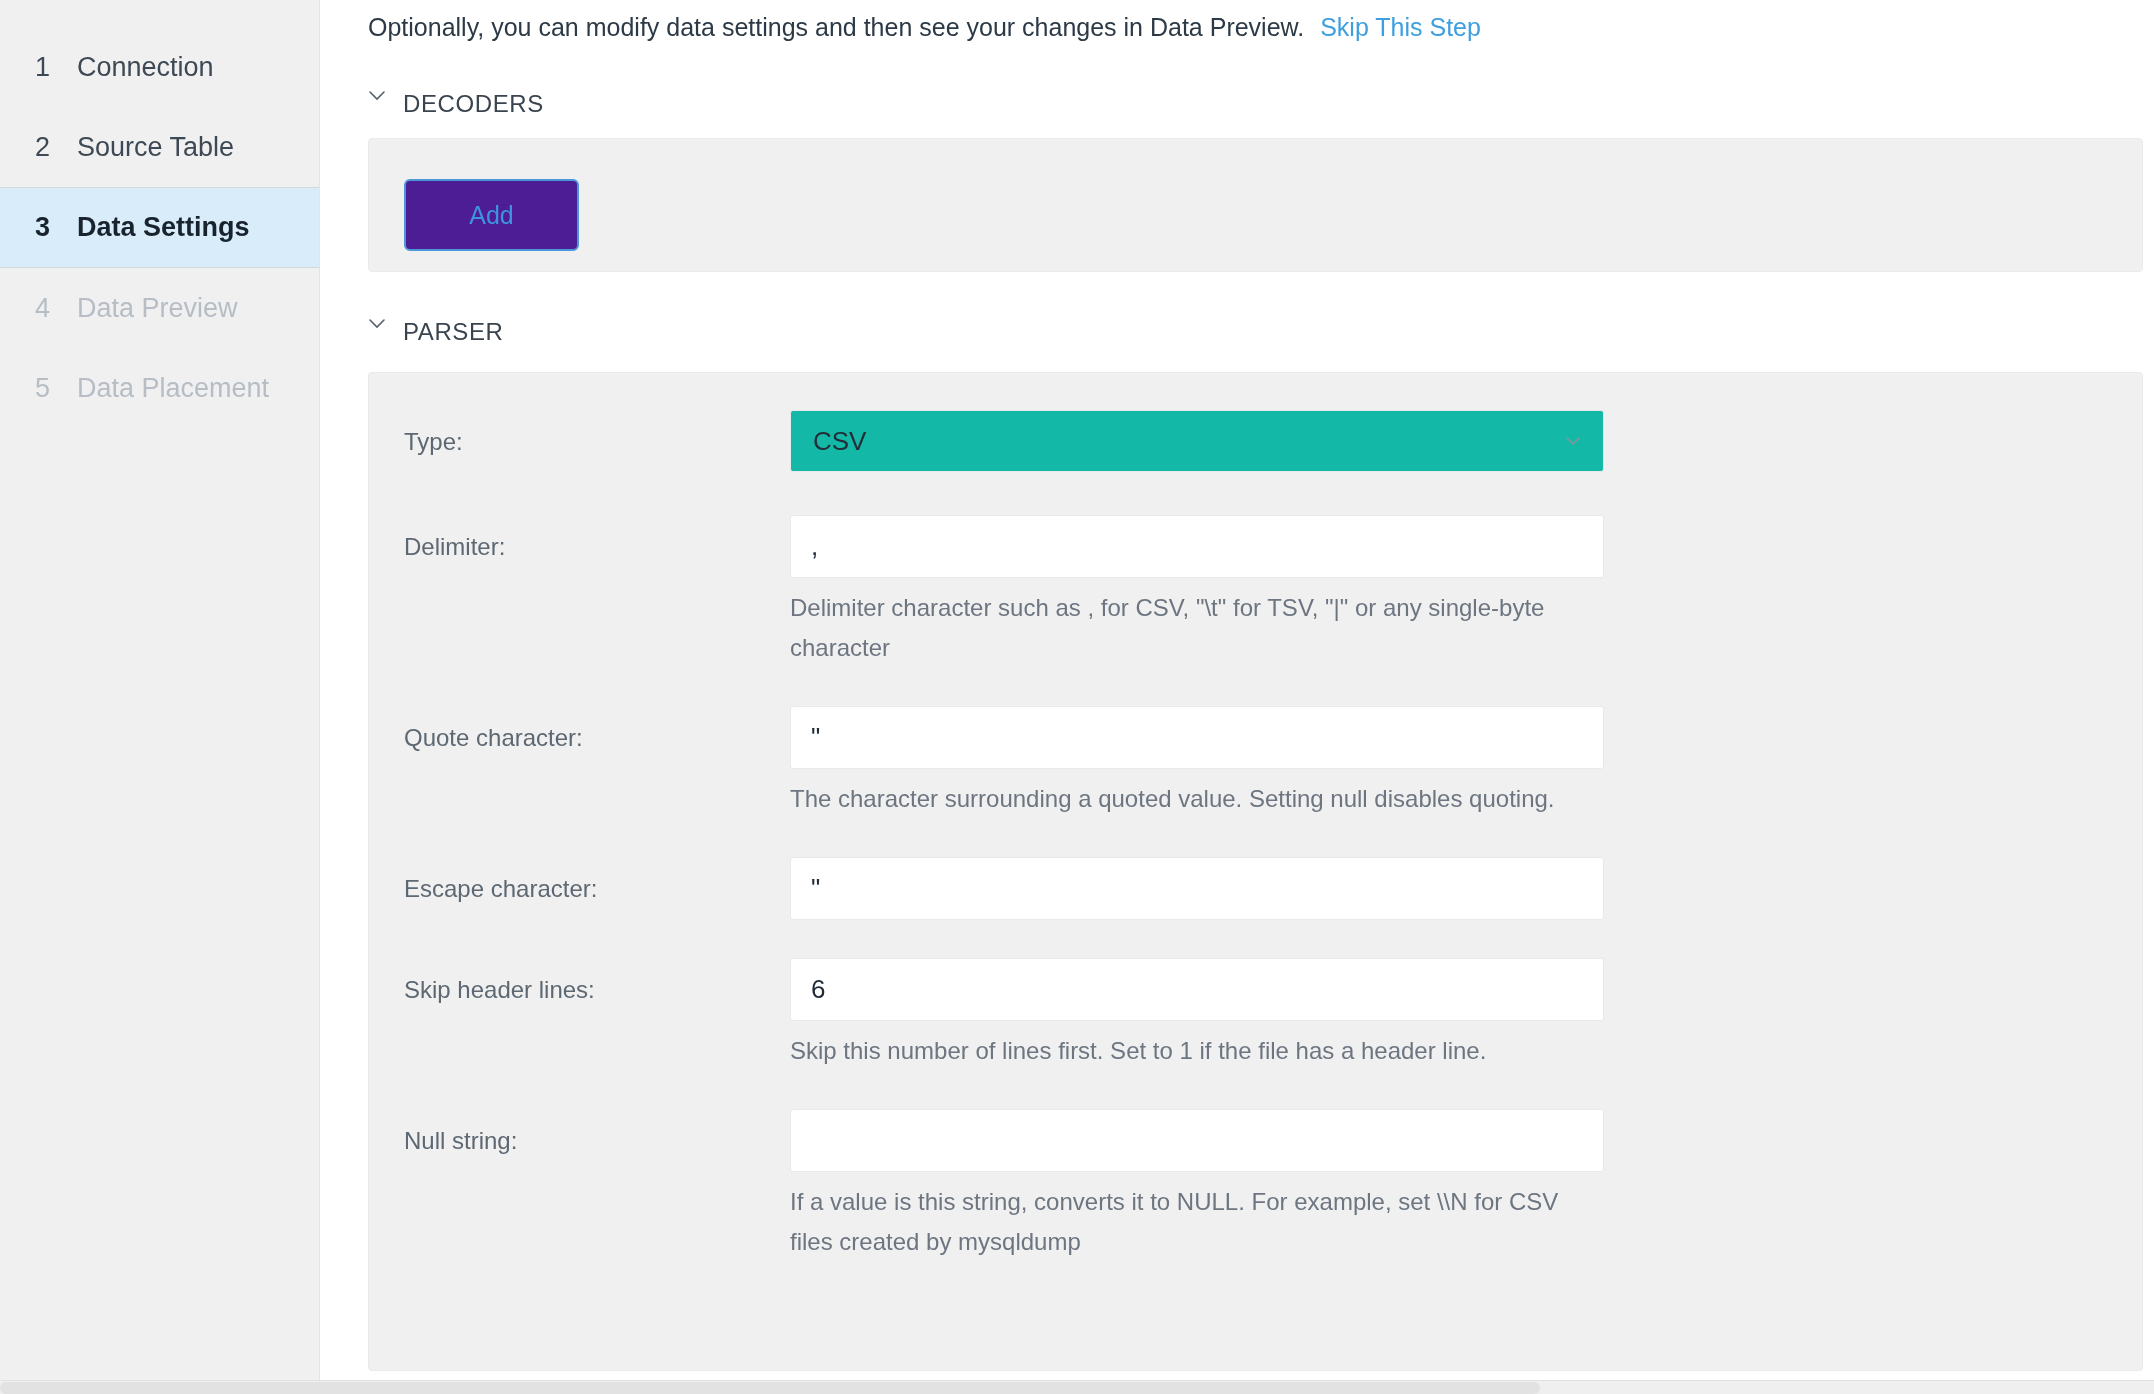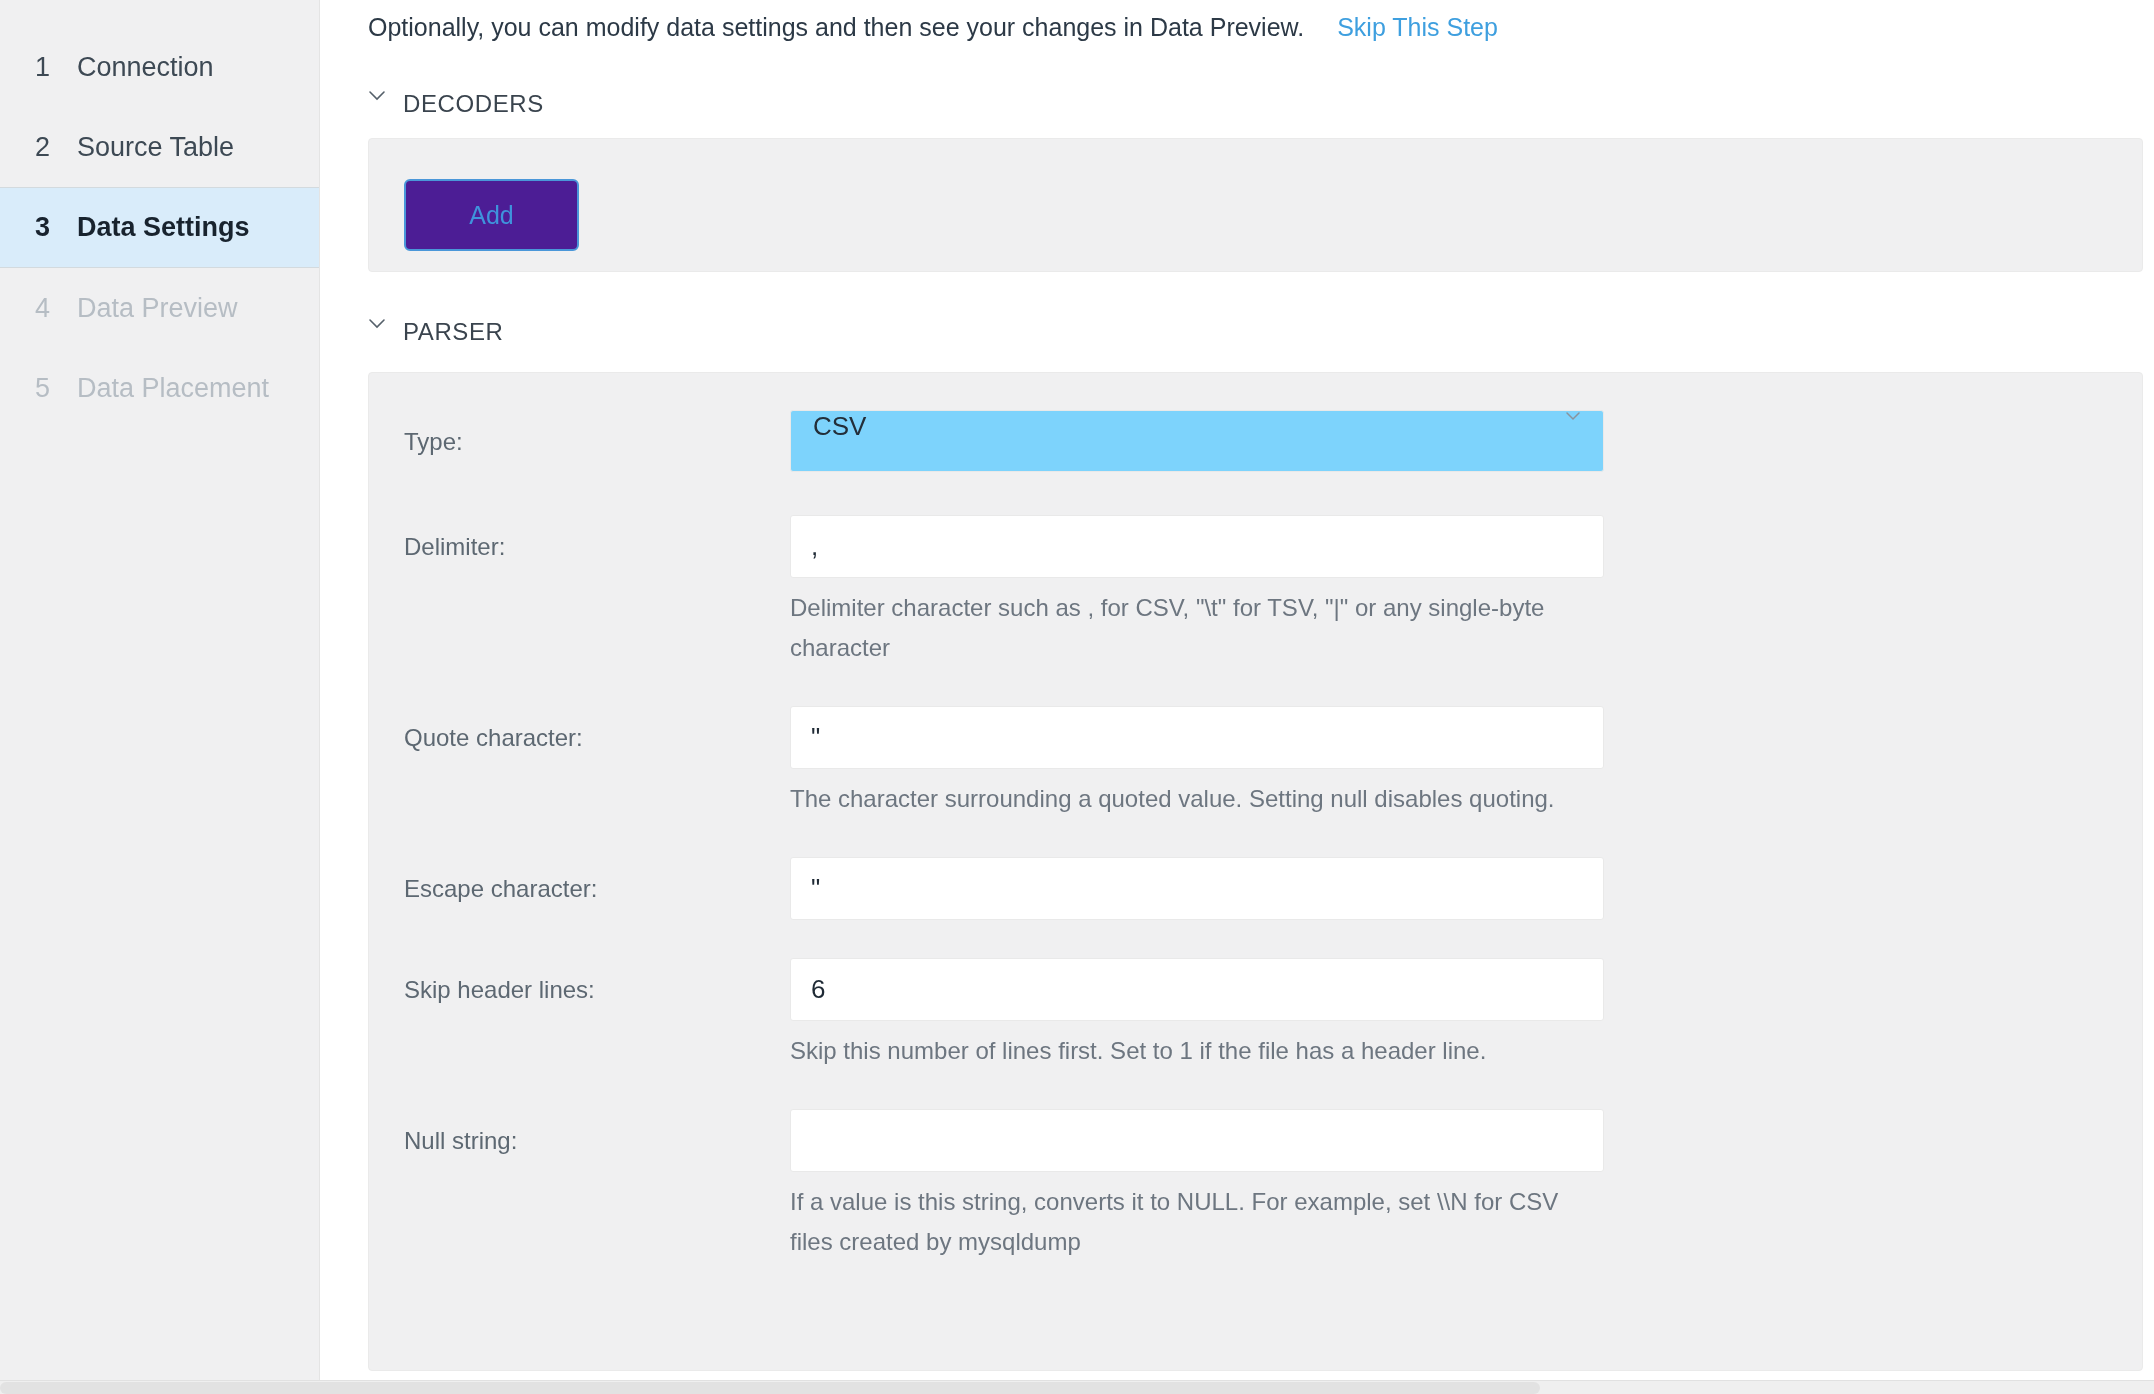--- a/index.html
+++ b/index.html
@@ -24,21 +24,21 @@
     border-top:1px solid #d3dade; border-bottom:1px solid #d3dade;
     color:#18232e; font-weight:700;
   }
   .step.disabled { color:#b6bdc4; }
 
   
   .main { position:absolute; left:321px; top:0; right:0; bottom:14px; padding:10px 0 0 47px; }
   .content { width:1775px; }
 
   .intro { font-size:25px; line-height:34px; color:#2c3946; }
-  .intro .skip { color:#3e9fdf; margin-left:26px; cursor:pointer; white-space:nowrap; }
+  .intro .skip { color:#3e9fdf; margin-left:9px; cursor:pointer; white-space:nowrap; }
 
   .section-header {
     margin-top:46px; display:flex; gap:17px;
     font-size:24px; letter-spacing:0.6px; color:#3a444e; cursor:pointer;
   }
   .chev { display:inline-flex; }
 
   .panel {
     background:#f0f0f1; border:1px solid #eaeaea; border-radius:4px; margin-top:20px;
   }
@@ -52,22 +52,22 @@
 
   .row { display:flex; margin-bottom:38px; }
   .flabel { width:386px; flex:0 0 386px; font-size:24px; color:#5d6872; line-height:63px; }
   .ctrl { width:814px; }
   .tinput {
     width:814px; height:63px; border:1px solid #e9e9e9; border-radius:3px;
     padding:0 20px; font-size:26px; color:#1f2a35; background:#fff;
     font-family:"Liberation Sans", sans-serif; outline:none;
   }
   .selectbox {
-    width:814px; height:62px; background:#7dd3fc; border:1px solid #e9e9e9; border-radius:3px;
-    display:flex; align-items:flex-start; justify-content:space-between; padding:0 22px;
+    width:814px; height:62px; background:#14b8a6; border:1px solid #e9e9e9; border-radius:3px;
+    display:flex; align-items:center; justify-content:space-between; padding:0 22px;
     font-size:26px; color:#232e39; cursor:pointer;
   }
   .row.type-row { margin-bottom:42px; }
   .help { margin-top:10px; font-size:24px; line-height:40px; color:#6d7680; max-width:800px; }
 
   
   .hscroll {
     position:absolute; left:0; bottom:0; width:2154px; height:14px;
     background:#efefef; border-top:1px solid #e1e1e1;
   }

